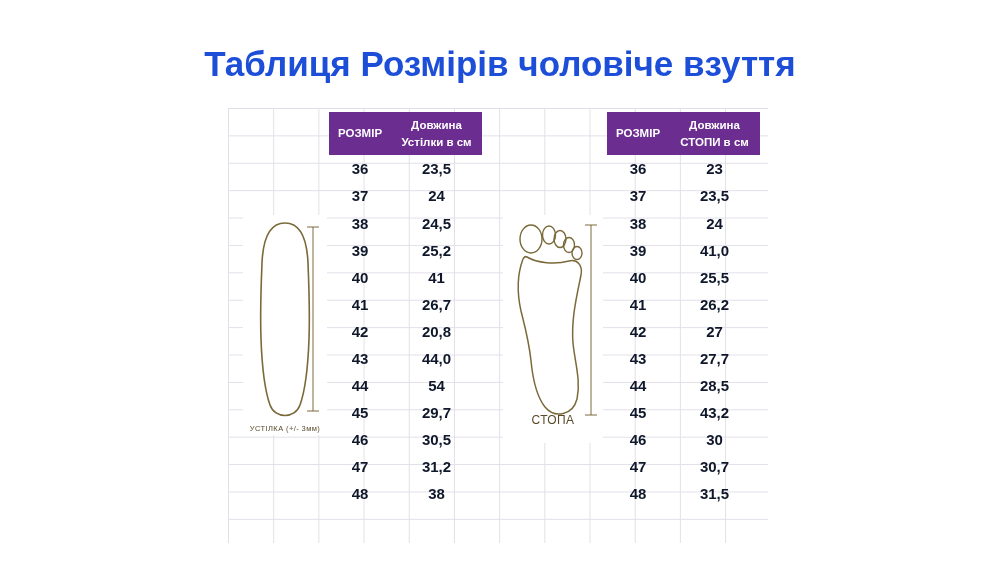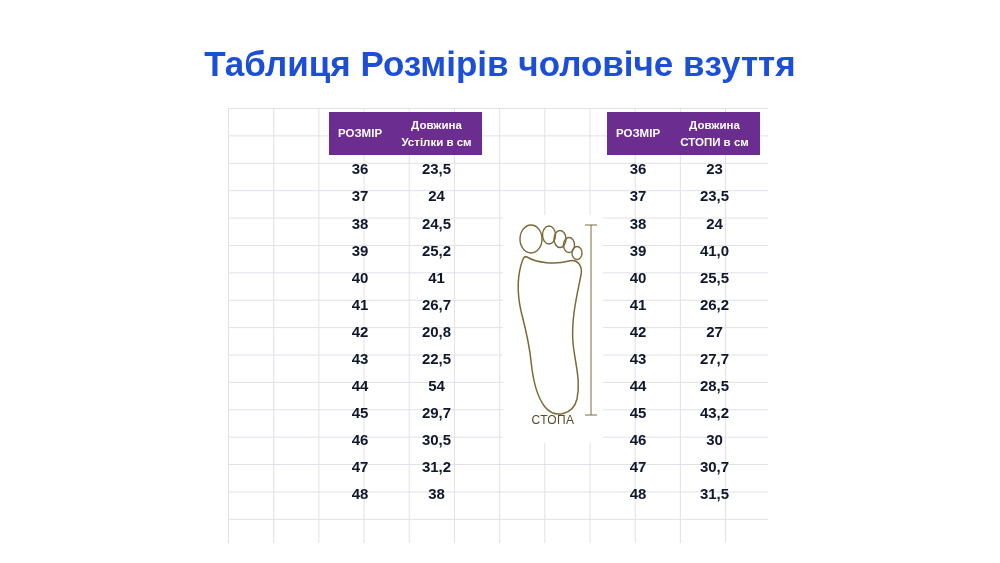--- a/index.html
+++ b/index.html
@@ -111,20 +111,29 @@
 </style>
 </head>
 <body>
 
 <div class="page">
 
   <div class="title">Таблиця Розмірів чоловіче взуття</div>
 
   <div class="grid-area"></div>
 
+  <div class="illus illus-left">
+    <svg width="84" height="220" viewBox="0 0 84 220">
+      <path d="M42 8 C26 8 20 24 19 48 C18 72 17 96 18 124 C19 152 22 176 27 190 C32 204 52 204 57 190 C62 176 65 152 66 124 C67 96 66 72 65 48 C64 24 58 8 42 8 Z" fill="none" stroke="#7a6a3a" stroke-width="1.6"></path>
+      <line x1="70" y1="12" x2="70" y2="196" stroke="#7a6a3a" stroke-width="1"></line>
+      <line x1="64" y1="12" x2="76" y2="12" stroke="#7a6a3a" stroke-width="1"></line>
+      <line x1="64" y1="196" x2="76" y2="196" stroke="#7a6a3a" stroke-width="1"></line>
+    </svg>
+    <div class="illus-caption">УСТІЛКА (+/- 3мм)</div>
+  </div>
 
   <div class="illus illus-right">
     <svg width="100" height="228" viewBox="0 0 100 228">
 
       <ellipse cx="28" cy="24" rx="11" ry="14" fill="none" stroke="#7a6a3a" stroke-width="1.4"></ellipse>
       <ellipse cx="46" cy="20" rx="6.5" ry="9" fill="none" stroke="#7a6a3a" stroke-width="1.4"></ellipse>
       <ellipse cx="57" cy="24" rx="6" ry="8.5" fill="none" stroke="#7a6a3a" stroke-width="1.4"></ellipse>
       <ellipse cx="66" cy="30" rx="5.5" ry="7.5" fill="none" stroke="#7a6a3a" stroke-width="1.4"></ellipse>
       <ellipse cx="74" cy="38" rx="5" ry="6.5" fill="none" stroke="#7a6a3a" stroke-width="1.4"></ellipse>
 
@@ -168,21 +177,21 @@
       <tr>
           <td class="size-cell">41</td>
           <td class="len-cell">26,7</td>
         </tr>
       <tr>
           <td class="size-cell">42</td>
           <td class="len-cell">20,8</td>
         </tr>
       <tr>
           <td class="size-cell">43</td>
-          <td class="len-cell">22,5</td>
+          <td class="len-cell">44,0</td>
         </tr>
       <tr>
           <td class="size-cell">44</td>
           <td class="len-cell">54</td>
         </tr>
       <tr>
           <td class="size-cell">45</td>
           <td class="len-cell">29,7</td>
         </tr>
       <tr>

